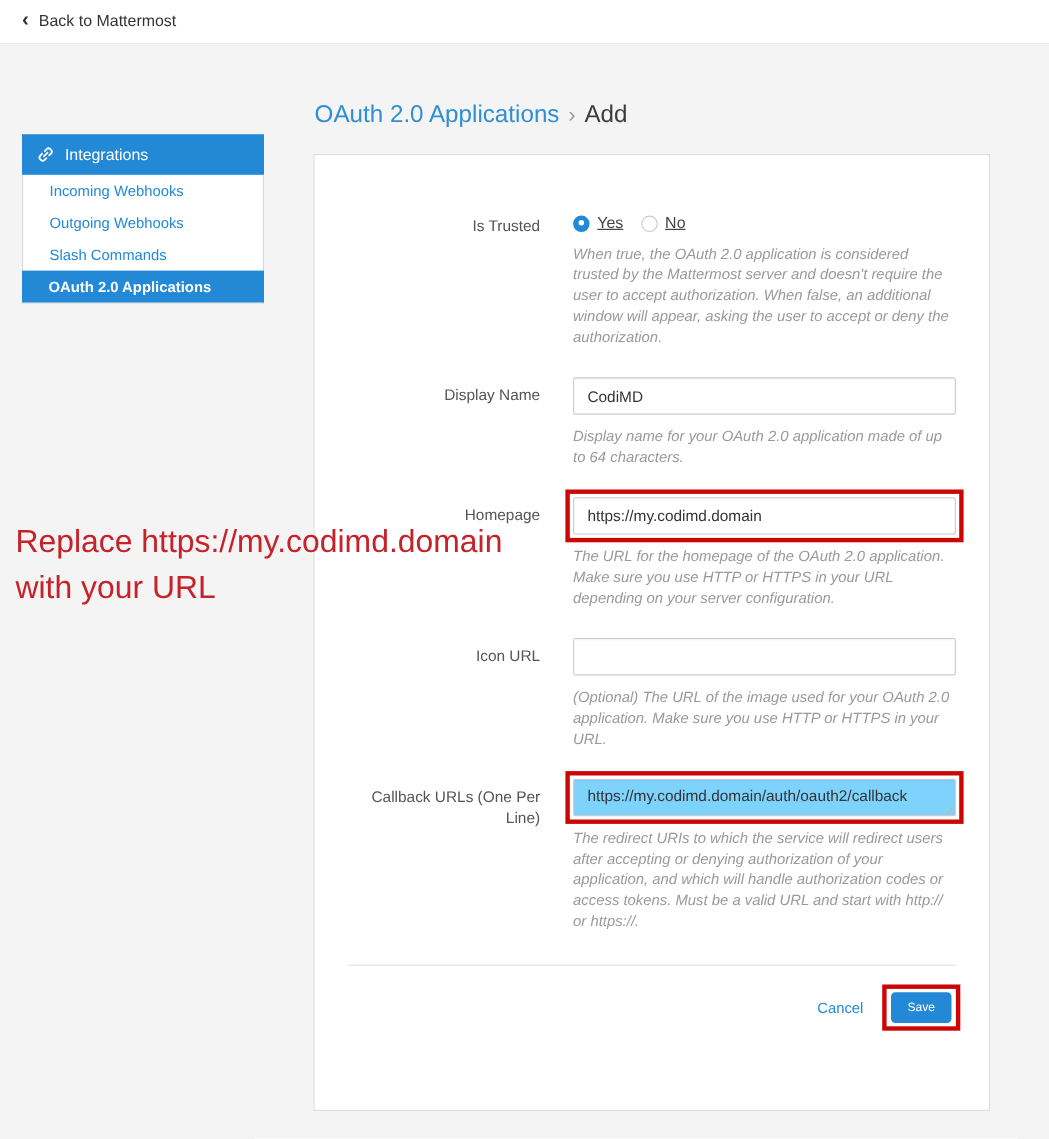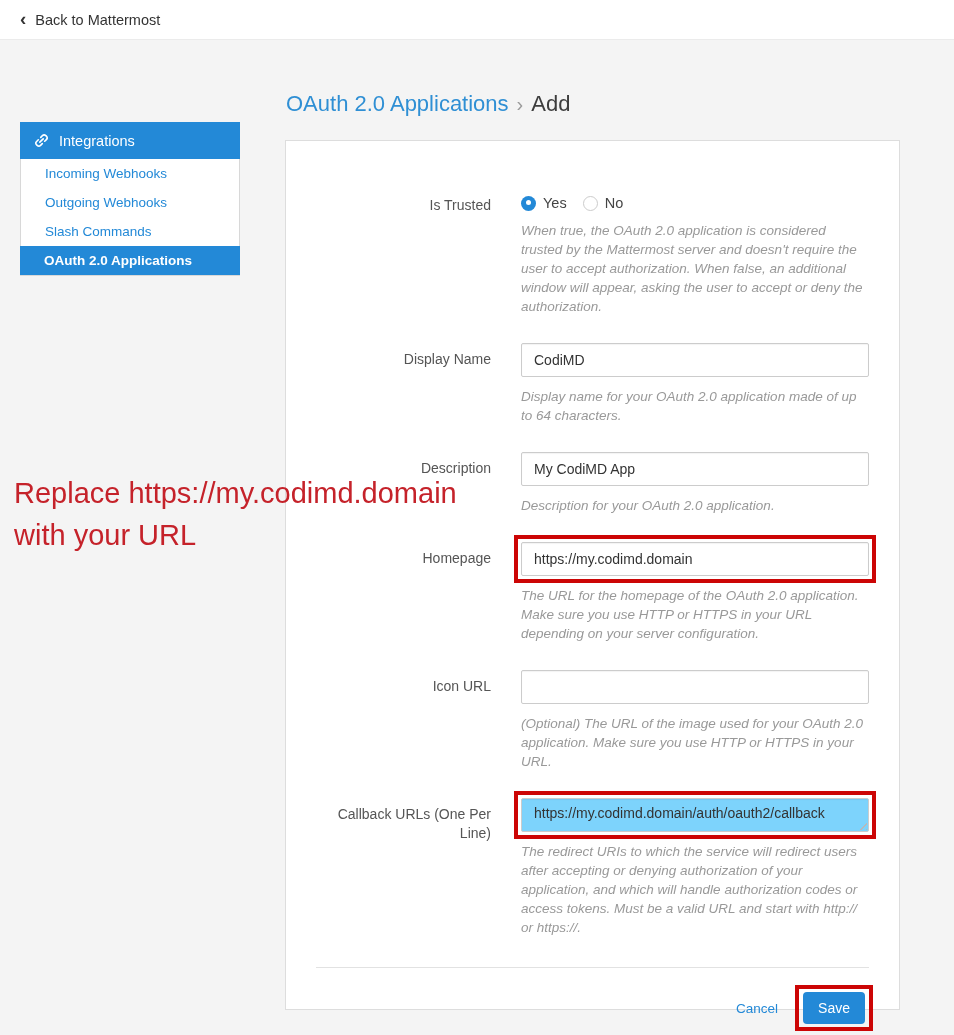--- a/index.html
+++ b/index.html
@@ -109,21 +109,21 @@
   }
 
   .help-text {
     margin-top: 10px;
     font-size: 13.5px; color: #999;
     line-height: 19px;
     font-style: italic;
   }
 
   
-  .radio-group { display: flex; align-items: center; gap: 16px; padding-top: 6px; }
+  .radio-group { display: flex; align-items: center; gap: 16px; padding-top: 6px; text-decoration: underline; }
   .radio-option { display: flex; align-items: center; gap: 7px; font-size: 14.5px; color: #444; cursor: pointer; }
   .radio-circle {
     width: 15px; height: 15px; border-radius: 50%;
     position: relative; flex-shrink: 0;
   }
   .radio-circle.on { background: #2389d7; }
   .radio-circle.on::after {
     content: ""; position: absolute;
     left: 4.5px; top: 4.5px; width: 5px; height: 5px;
     background: #fff; border-radius: 50%;
@@ -139,21 +139,21 @@
     display: flex; justify-content: flex-end; align-items: center;
     margin-top: 24px; padding-right: 4px;
   }
   .cancel-link {
     color: #2389d7; font-size: 13.5px; cursor: pointer;
     margin-right: 17px; text-decoration: none;
   }
   .save-button {
     background: #2389d7; color: #fff;
     border: none; border-radius: 4px;
-    padding: 8px 15px; font-size: 14px;
+    padding: 8px 15px; font-size: 11px;
     font-family: "Liberation Sans", sans-serif;
     cursor: pointer;
   }
 
   
   .red-box {
     border: 4px solid #cc0505;
     padding: 3px; margin: -7px;
   }
   .red-box-btn {
@@ -227,27 +227,20 @@
   </div>
 
   <div class="form-row">
     <div class="form-label">Display Name</div>
     <div class="control-col">
       <input class="text-input" type="text" value="CodiMD" style="">
       <div class="help-text">Display name for your OAuth 2.0 application made of up to 64 characters.</div>
     </div>
   </div>
 
-  <div class="form-row">
-    <div class="form-label">Description</div>
-    <div class="control-col">
-      <input class="text-input" type="text" value="My CodiMD App" style="">
-      <div class="help-text">Description for your OAuth 2.0 application.</div>
-    </div>
-  </div>
 
   <div class="form-row">
     <div class="form-label">Homepage</div>
     <div class="control-col">
       <div class="red-box">
         <input class="text-input" type="text" value="https://my.codimd.domain" style="">
       </div>
       <div class="help-text">The URL for the homepage of the OAuth 2.0 application. Make sure you use HTTP or HTTPS in your URL depending on your server configuration.</div>
     </div>
   </div>

